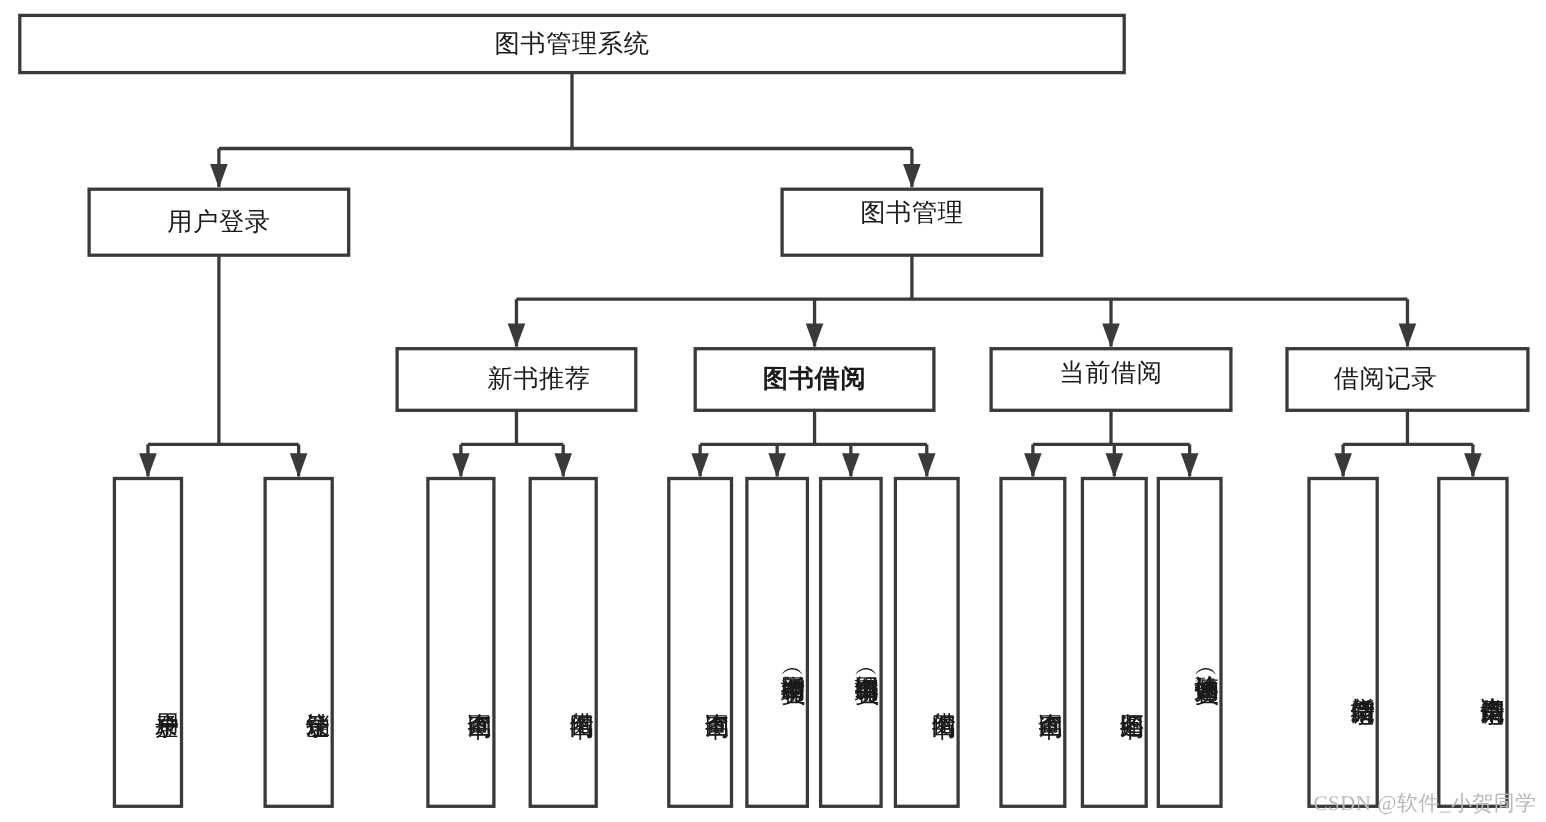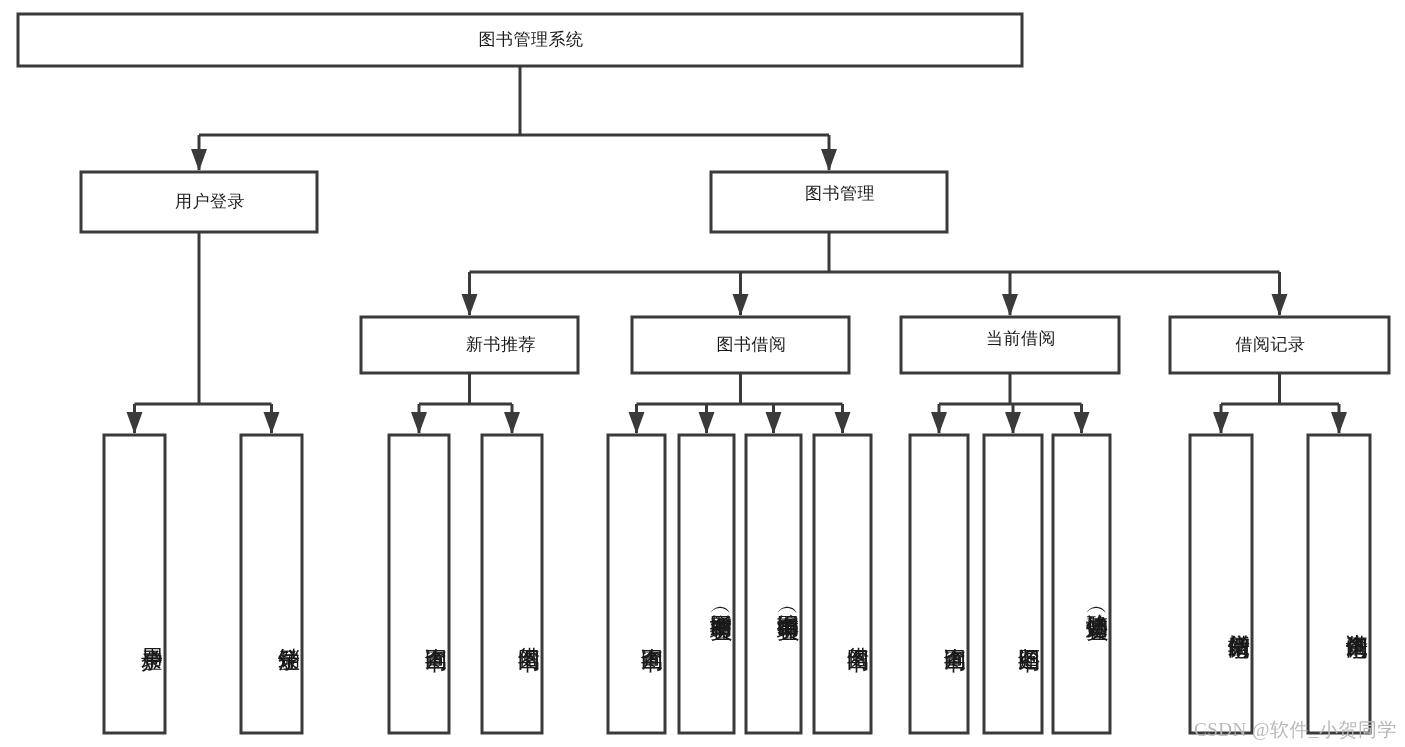--- a/index.html
+++ b/index.html
@@ -39,26 +39,25 @@
   .arrow-head {
     fill: #3a3a3a;
     stroke: none;
   }
   .node-label-h {
     position: absolute;
     display: flex;
     align-items: center;
     justify-content: center;
     color: #1a1a1a;
-    font-size: 17px;
+    font-size: 23px;
     line-height: 1.1;
     letter-spacing: 0.5px;
     white-space: nowrap;
     pointer-events: none;
-    padding-left: 11px;
   }
   .node-label-v {
     position: absolute;
     display: flex;
     align-items: flex-start;
     justify-content: center;
     color: #1a1a1a;
     font-size: 22px;
     line-height: 1.16;
     writing-mode: vertical-rl;
@@ -161,21 +160,21 @@
         <path d="M1339 404 L1339 433" class="connector"></path>
         <polygon points="1331,412 1347,412 1339,434" class="arrow-head"></polygon>
       </g>
   </svg>
 
   <div id="labels-layer">
       <div class="node-label-h" style="left: 18px; top: 14px; width: 1004px; height: 52px;">图书管理系统</div>
       <div class="node-label-h" style="left: 81px; top: 172px; width: 236px; height: 60px;">用户登录</div>
       <div class="node-label-h" style="left: 711px; top: 172px; width: 236px; height: 44px;">图书管理</div>
       <div class="node-label-h" style="left: 361px; top: 317px; width: 258px; height: 56px;">新书推荐</div>
-      <div class="node-label-h" style="left: 632px; top: 317px; width: 217px; height: 56px;">图书借阅</div>
+      <div class="node-label-h" style="left: 632px; top: 317px; width: 217px; height: 56px; font-weight: bold;">图书借阅</div>
       <div class="node-label-h" style="left: 901px; top: 317px; width: 218px; height: 44px;">当前借阅</div>
       <div class="node-label-h" style="left: 1170px; top: 317px; width: 179px; height: 56px;">借阅记录</div>
       <div class="node-label-v" style="left: 104px; width: 61px; top: 534px; height: 195px;">用户登录</div>
       <div class="node-label-v" style="left: 241px; width: 61px; top: 534px; height: 195px;">注销登录</div>
       <div class="node-label-v" style="left: 389px; width: 60px; top: 534px; height: 195px;">查询图书</div>
       <div class="node-label-v" style="left: 482px; width: 60px; top: 534px; height: 195px;">借阅图书</div>
       <div class="node-label-v" style="left: 608px; width: 57px; top: 534px; height: 195px;">查询图书</div>
       <div class="node-label-v" style="left: 679px; width: 55px; top: 471.5px; height: 257.5px;">新增图书（管理员）</div>
       <div class="node-label-v" style="left: 746px; width: 55px; top: 471.5px; height: 257.5px;">编辑图书（管理员）</div>
       <div class="node-label-v" style="left: 814px; width: 57px; top: 534px; height: 195px;">借阅图书</div>

